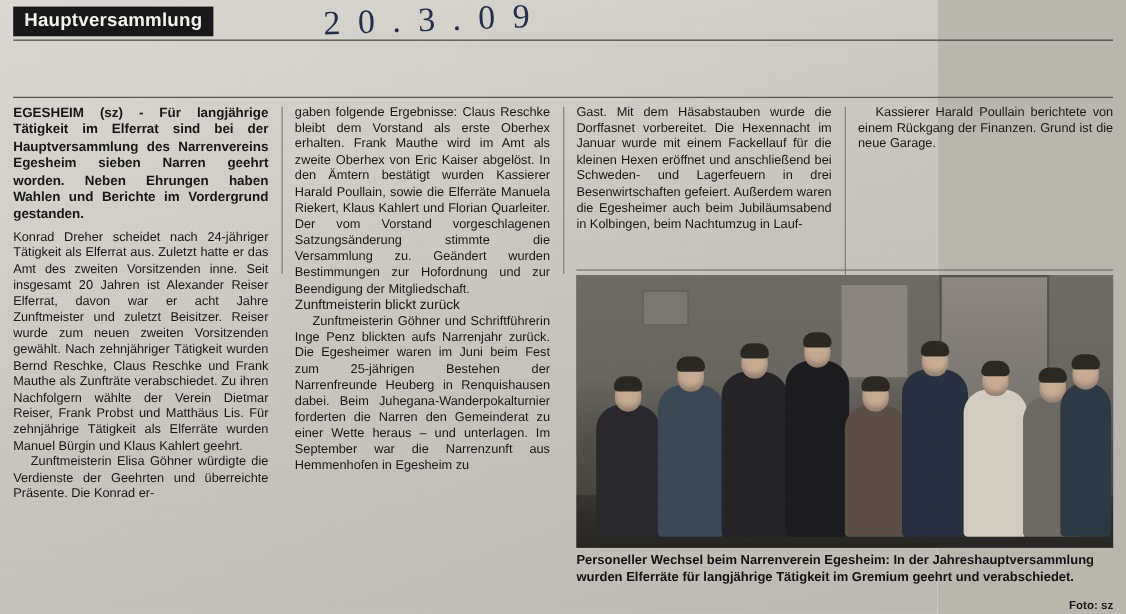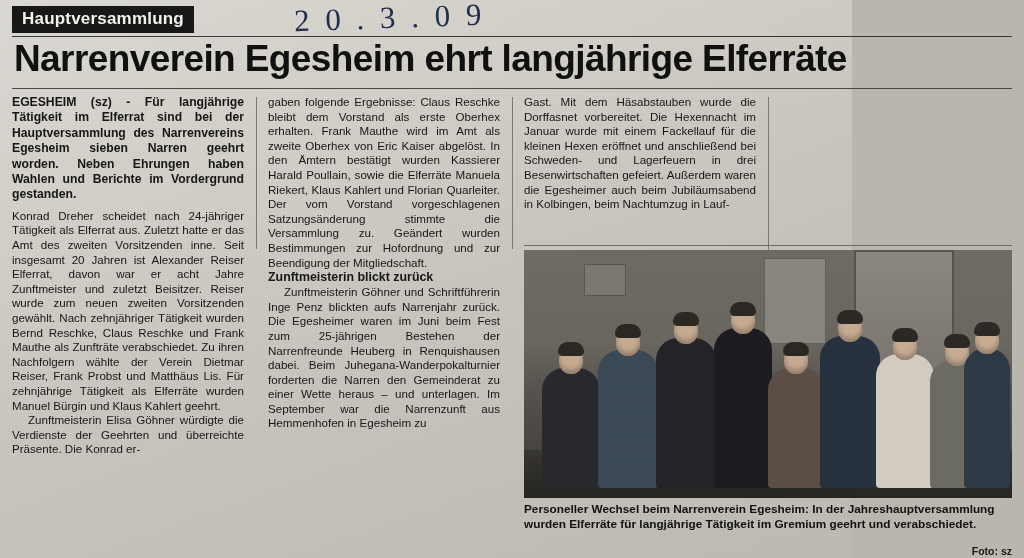--- a/index.html
+++ b/index.html
@@ -120,21 +120,21 @@
 
   .col p { margin: 0 0 0 0; }
   .col p + p { margin-top: 0px; }
   .lead {
     font-weight: bold;
     font-size: 12.2px;
     line-height: 15.4px;
   }
   .indent { text-indent: 16px; }
   .subhead {
-    font-weight: bold;
+    font-weight: normal;
     font-size: 12.4px;
     line-height: 15px;
     margin-top: 9px;
     margin-bottom: 3px;
   }
 
   
   .vrule {
     position: absolute;
     top: 0;
@@ -244,21 +244,20 @@
 <body>
 
 <div class="page">
 
   <div class="kicker-row">
     <span class="kicker">Hauptversammlung</span>
     <span class="handwriting">2 0 . 3 . 0 9</span>
   </div>
   <div class="rule-under-kicker"></div>
 
-  <div class="headline">Narrenverein Egesheim ehrt langjährige Elferräte</div>
   <div class="rule-under-head"></div>
 
   <div class="cols">
 
     <div class="vrule" style="left:244px; top:2px;"></div>
     <div class="vrule" style="left:500px; top:2px;"></div>
     <div class="vrule long" style="left:756px; top:2px;"></div>
 
     <div class="col" id="col1">
       <p class="lead">EGESHEIM (sz) - Für langjährige Tätigkeit im Elferrat sind bei der Hauptversammlung des Narrenvereins Egesheim sieben Narren geehrt worden. Neben Ehrungen haben Wahlen und Berichte im Vordergrund gestanden.</p>
@@ -271,20 +270,21 @@
       <p>gaben folgende Ergebnisse: Claus Reschke bleibt dem Vorstand als erste Oberhex erhalten. Frank Mauthe wird im Amt als zweite Oberhex von Eric Kaiser abgelöst. In den Ämtern bestätigt wurden Kassierer Harald Poullain, sowie die Elferräte Manuela Riekert, Klaus Kahlert und Florian Quarleiter. Der vom Vorstand vorgeschlagenen Satzungsänderung stimmte die Versammlung zu. Geändert wurden Bestimmungen zur Hofordnung und zur Beendigung der Mitgliedschaft.</p>
       <p class="subhead">Zunftmeisterin blickt zurück</p>
       <p class="indent">Zunftmeisterin Göhner und Schriftführerin Inge Penz blickten aufs Narrenjahr zurück. Die Egesheimer waren im Juni beim Fest zum 25-jährigen Bestehen der Narrenfreunde Heuberg in Renquishausen dabei. Beim Juhegana-Wanderpokalturnier forderten die Narren den Gemeinderat zu einer Wette heraus – und unterlagen. Im September war die Narrenzunft aus Hemmenhofen in Egesheim zu</p>
     </div>
 
     <div class="col" id="col3">
       <p>Gast. Mit dem Häsabstauben wurde die Dorffasnet vorbereitet. Die Hexennacht im Januar wurde mit einem Fackellauf für die kleinen Hexen eröffnet und anschließend bei Schweden- und Lagerfeuern in drei Besenwirtschaften gefeiert. Außerdem waren die Egesheimer auch beim Jubiläumsabend in Kolbingen, beim Nachtumzug in Lauf-</p>
     </div>
 
     <div class="col" id="col4">
+      <p class="indent">Kassierer Harald Poullain berichtete von einem Rückgang der Finanzen. Grund ist die neue Garage.</p>
     </div>
   </div>
 
   <div class="photo-rule-top"></div>
 
   <div class="photo-block">
     <div class="photo">
       <div class="wall"></div>
       <div class="panel"></div>
       <div class="wallbox"></div>

